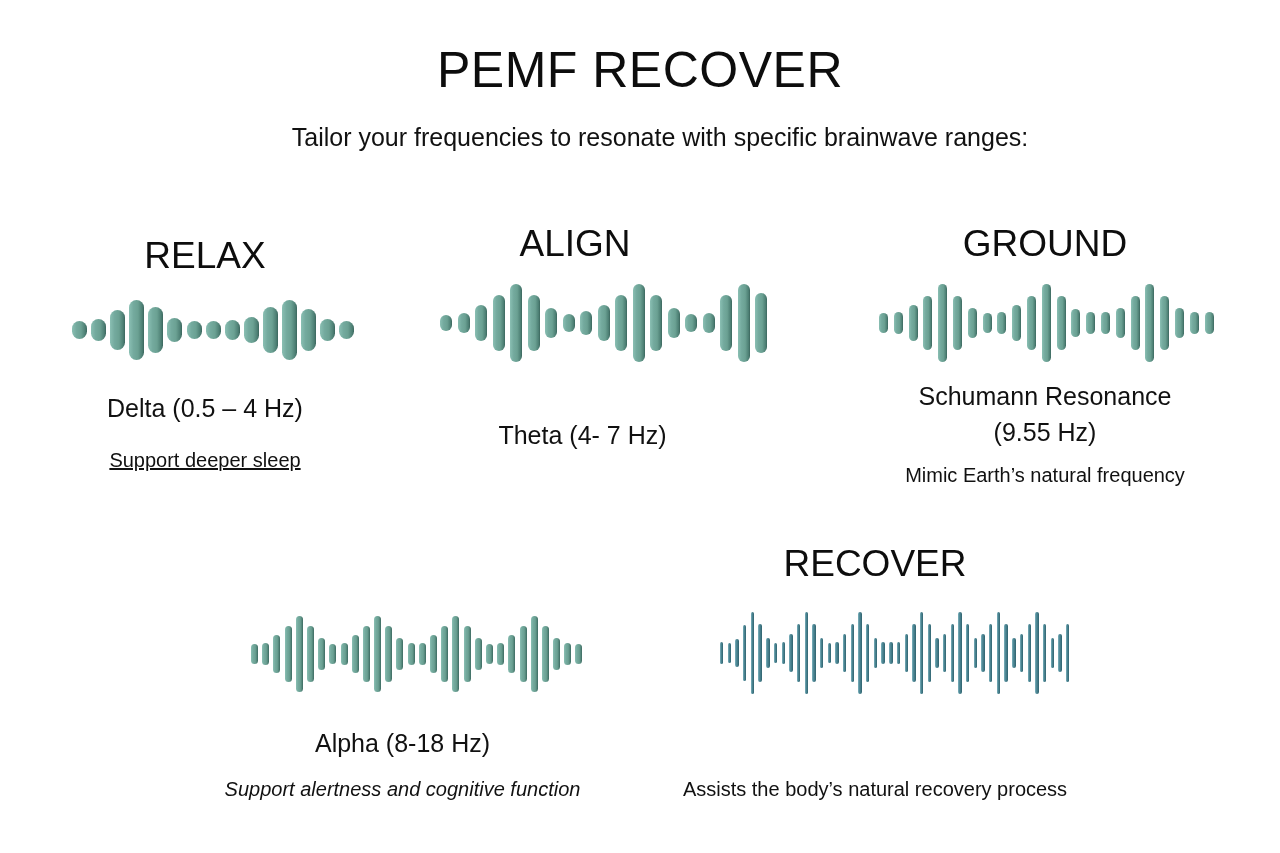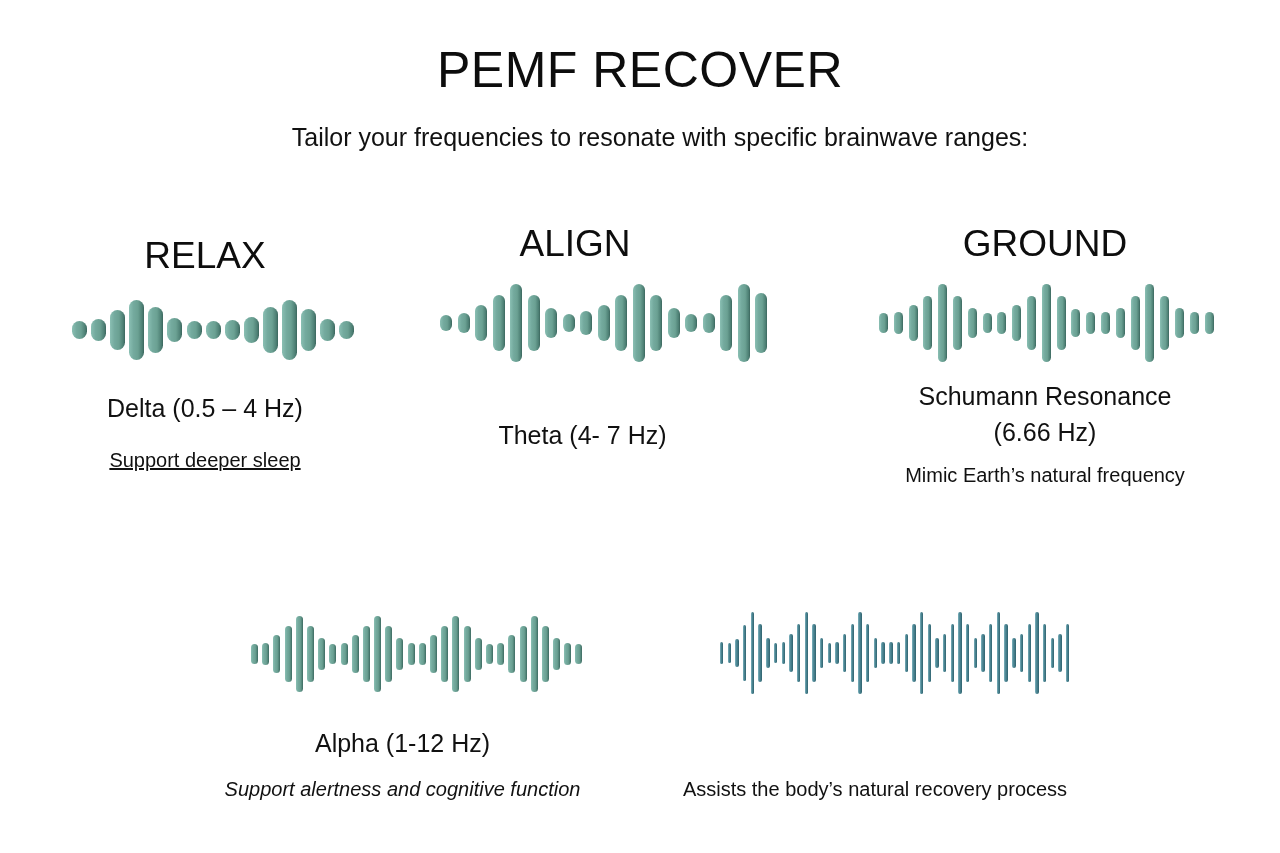--- a/index.html
+++ b/index.html
@@ -151,21 +151,21 @@
       <div class="bar teal" style="width: 9px; height: 22px;"></div>
       <div class="bar teal" style="width: 9px; height: 30px;"></div>
       <div class="bar teal" style="width: 9px; height: 54px;"></div>
       <div class="bar teal" style="width: 9px; height: 78px;"></div>
       <div class="bar teal" style="width: 9px; height: 54px;"></div>
       <div class="bar teal" style="width: 9px; height: 30px;"></div>
       <div class="bar teal" style="width: 9px; height: 22px;"></div>
       <div class="bar teal" style="width: 9px; height: 22px;"></div>
     </div>
   <div class="freq" style="top:160px;">Schumann Resonance</div>
-  <div class="freq" style="top:196px;">(6.66 Hz)</div>
+  <div class="freq" style="top:196px;">(9.55 Hz)</div>
   <div class="desc" style="top:242px;">Mimic Earth’s natural frequency</div>
 </div>
 
 <div class="mode" style="left:190px; top:540px; width:425px; height:270px;">
   <div class="wave" style="left: 61px; top: 74px; height: 80px; gap: 4.2px;">
       <div class="bar teal" style="width: 7px; height: 20px;"></div>
       <div class="bar teal" style="width: 7px; height: 22px;"></div>
       <div class="bar teal" style="width: 7px; height: 38px;"></div>
       <div class="bar teal" style="width: 7px; height: 56px;"></div>
       <div class="bar teal" style="width: 7px; height: 76px;"></div>
@@ -188,25 +188,26 @@
       <div class="bar teal" style="width: 7px; height: 20px;"></div>
       <div class="bar teal" style="width: 7px; height: 22px;"></div>
       <div class="bar teal" style="width: 7px; height: 38px;"></div>
       <div class="bar teal" style="width: 7px; height: 56px;"></div>
       <div class="bar teal" style="width: 7px; height: 76px;"></div>
       <div class="bar teal" style="width: 7px; height: 56px;"></div>
       <div class="bar teal" style="width: 7px; height: 32px;"></div>
       <div class="bar teal" style="width: 7px; height: 22px;"></div>
       <div class="bar teal" style="width: 7px; height: 20px;"></div>
     </div>
-  <div class="freq" style="top:187px;">Alpha (1-12 Hz)</div>
+  <div class="freq" style="top:187px;">Alpha (8-18 Hz)</div>
   <div class="desc" style="top:236px;font-style:italic;">Support alertness and cognitive function</div>
 </div>
 
 <div class="mode" style="left:650px; top:540px; width:490px; height:270px;">
+  <div class="mode-name" style="top:2px; left:-20px; right:20px;">RECOVER</div>
   <div class="wave" style="left: 70px; top: 70px; height: 86px; gap: 4.3px;">
       <div class="bar dark" style="width: 3.4px; height: 22px;"></div>
       <div class="bar dark" style="width: 3.4px; height: 20px;"></div>
       <div class="bar dark" style="width: 3.4px; height: 28px;"></div>
       <div class="bar dark" style="width: 3.4px; height: 56px;"></div>
       <div class="bar dark" style="width: 3.4px; height: 82px;"></div>
       <div class="bar dark" style="width: 3.4px; height: 58px;"></div>
       <div class="bar dark" style="width: 3.4px; height: 30px;"></div>
       <div class="bar dark" style="width: 3.4px; height: 20px;"></div>
       <div class="bar dark" style="width: 3.4px; height: 22px;"></div>

